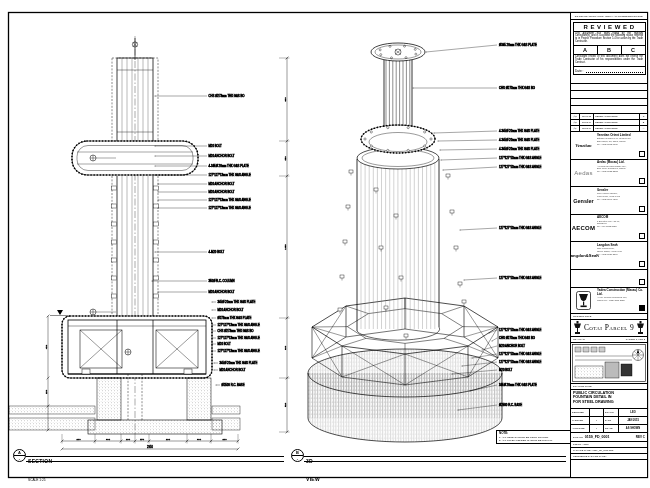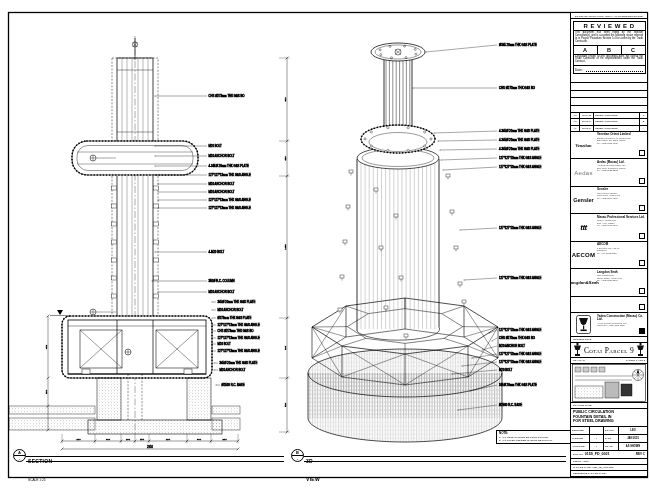--- a/index.html
+++ b/index.html
@@ -645,32 +645,20 @@
           <div class="cinfo">
             <div class="cname">Gensler</div>
             <div class="cline">Two Harbour Square,</div>
             <div class="cline">Kwun Tong, Hong Kong</div>
             <div class="cline">Tel : (852) 2591 9308</div>
           </div>
           <span class="cbox"></span>
         </div>
         <div class="consult">
           <div class="clogo">
-            <span class="l-ttt">ttt</span>
-          </div>
-          <div class="cinfo">
-            <div class="cname">Macau Professional Services Ltd.</div>
-            <div class="cline">Rua de Xangai 175,</div>
-            <div class="cline">Edif. ACM, Macau</div>
-            <div class="cline">Tel : (853) 2878 6281</div>
-          </div>
-          <span class="cbox"></span>
-        </div>
-        <div class="consult">
-          <div class="clogo">
             <span class="l-aecom">AECOM</span>
           </div>
           <div class="cinfo">
             <div class="cname">AECOM</div>
             <div class="cline">8 Shenton Way #11-00,</div>
             <div class="cline">Singapore</div>
             <div class="cline">Tel : (65) 6222 3733</div>
           </div>
           <span class="cbox"></span>
         </div>

